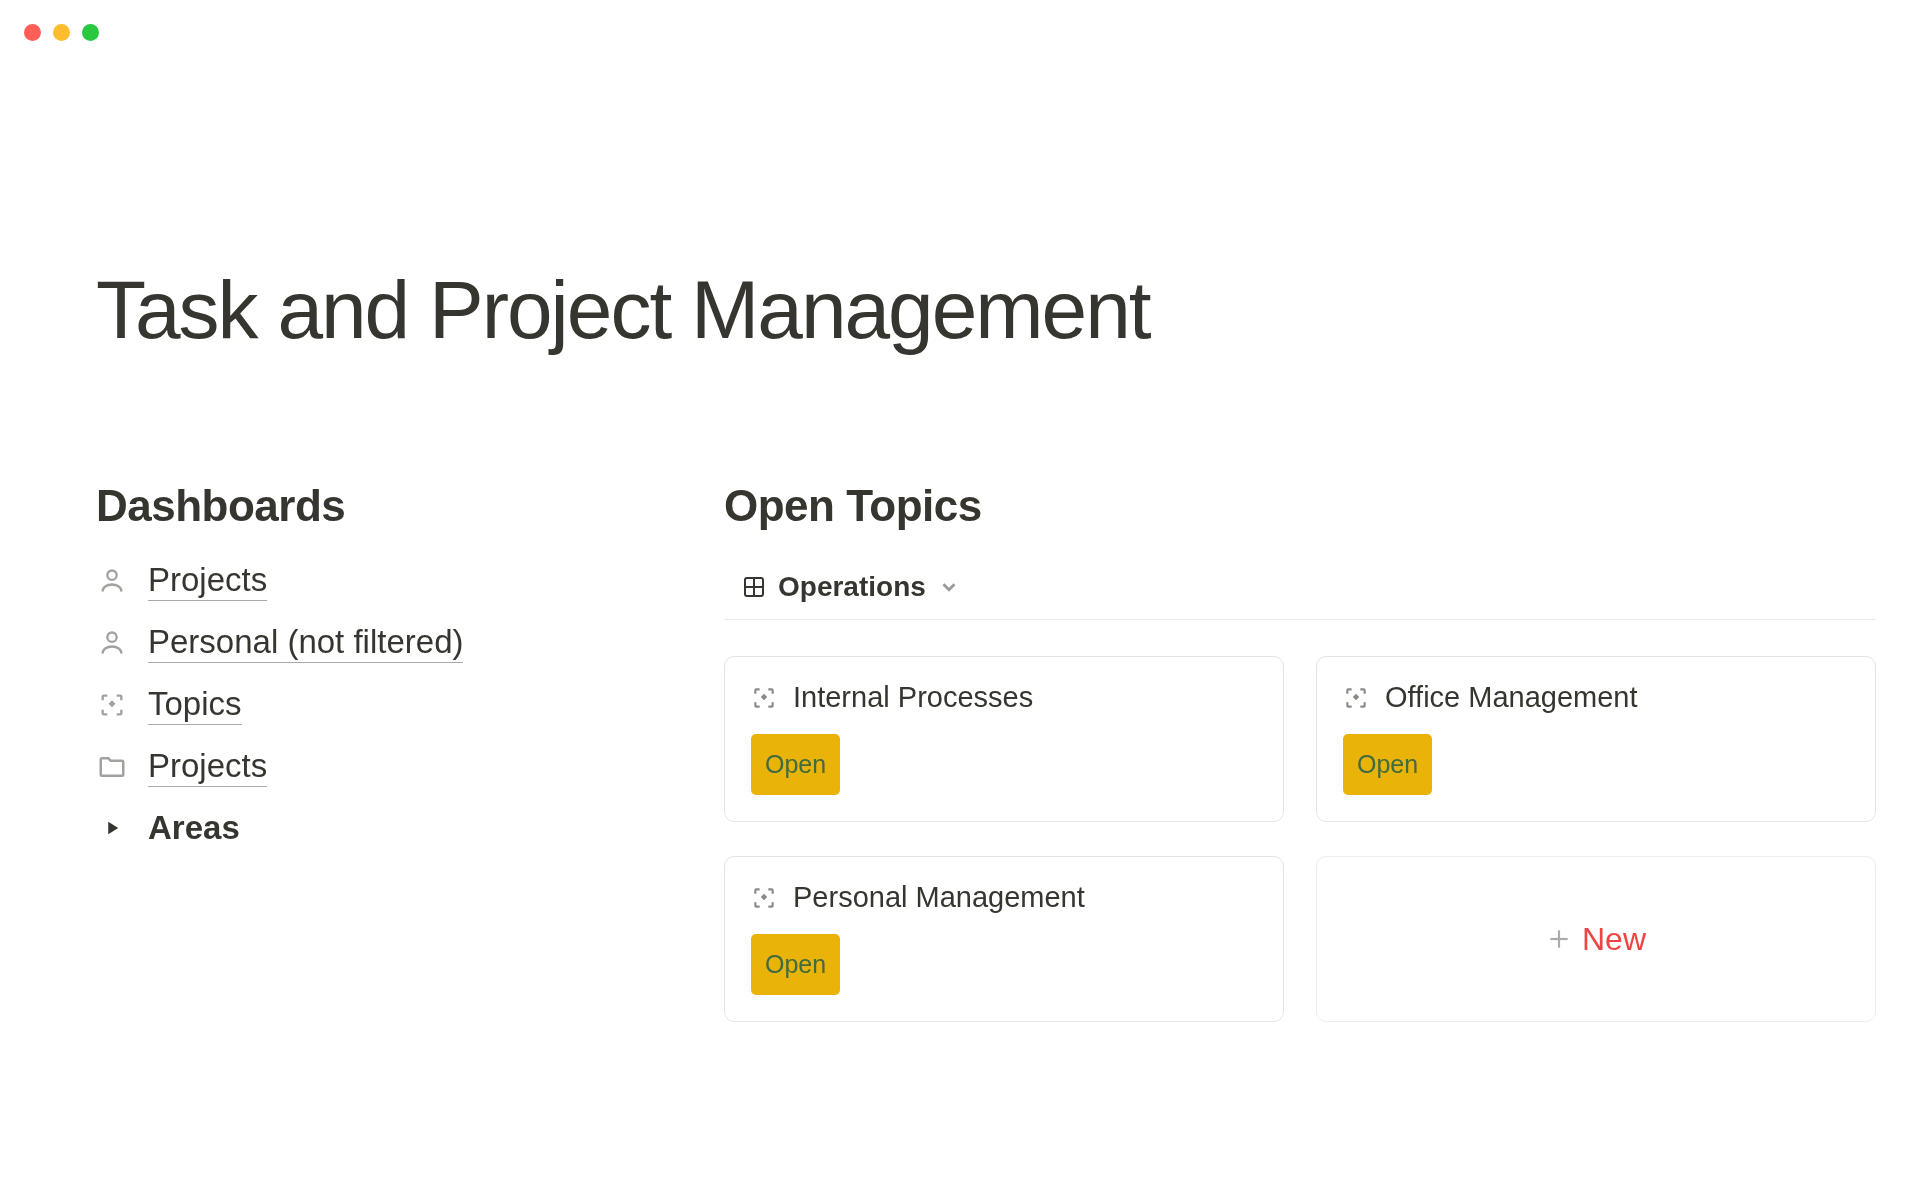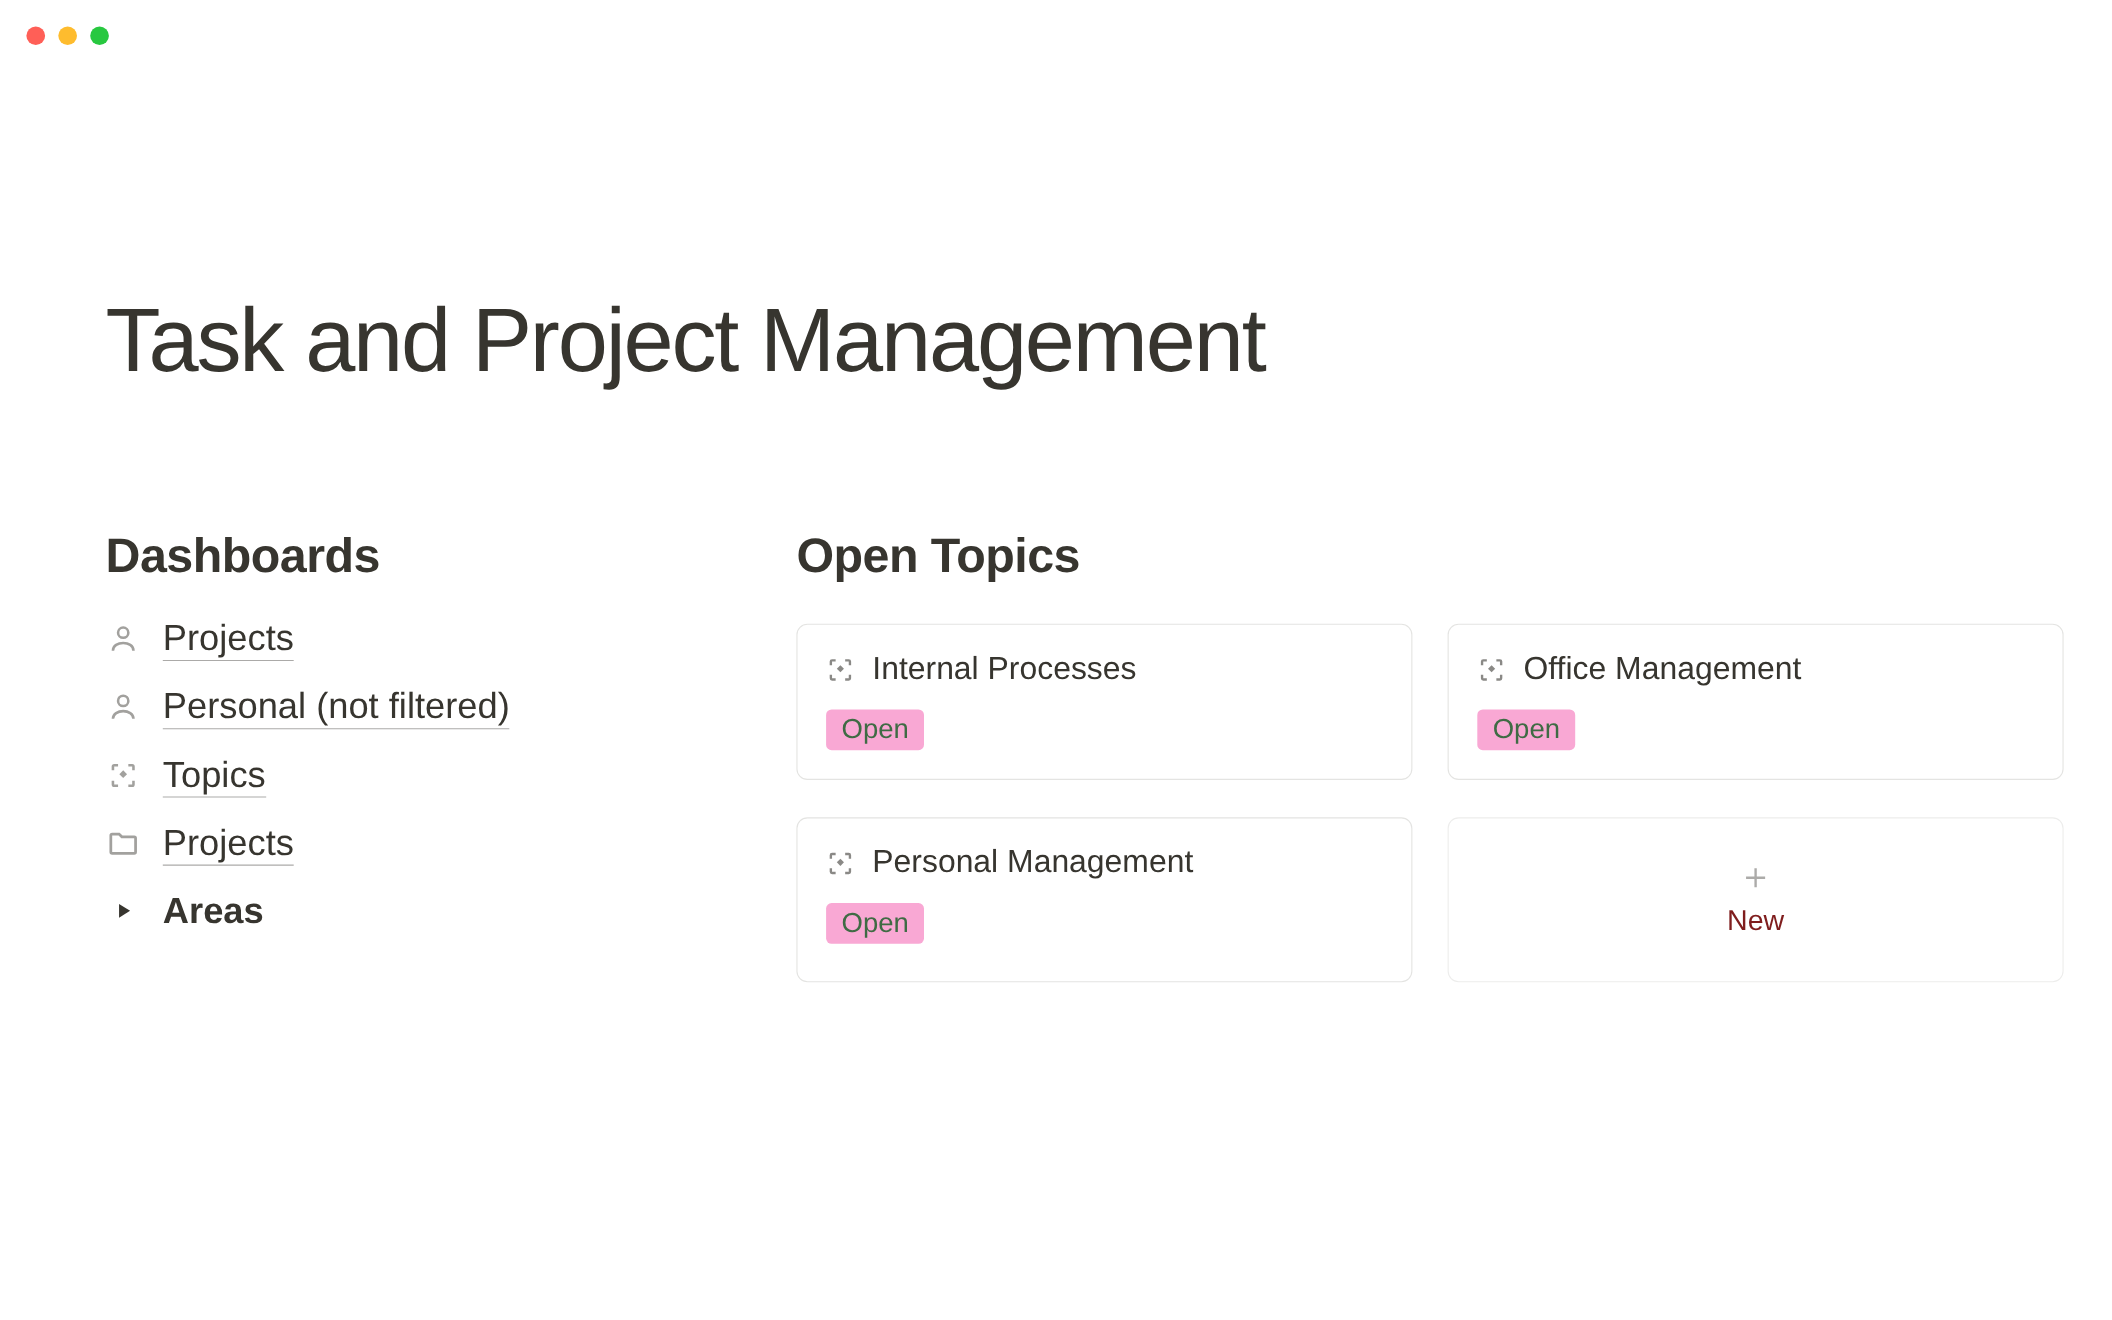--- a/index.html
+++ b/index.html
@@ -122,40 +122,39 @@
       gap: 16px;
       margin-bottom: 20px;
     }
     .card-title {
       font-size: 29px;
       font-weight: 500;
       color: #37352f;
     }
     .status-badge {
       display: inline-block;
-      background: #f9a8d4;
+      background: #eab308;
       color: #3f6b44;
       font-size: 25px;
       font-weight: 400;
-      padding: 4px 14px;
+      padding: 16px 14px;
       border-radius: 5px;
     }
     .new-card {
       border: 1.5px solid #ededec;
       border-radius: 10px;
       display: flex;
       align-items: center;
       justify-content: center;
       gap: 10px;
-      color: #7f1d1d;
-      font-size: 26px;
+      color: #ef4444;
+      font-size: 32px;
       font-weight: 400;
       cursor: pointer;
       min-height: 150px;
-      flex-direction: column;
     }
 
     svg {
       display: block;
     }
   </style>
 </head>
 <body>
 
 <div class="window-controls">
@@ -223,20 +222,35 @@
           </span>
           <span class="label">Areas</span>
         </div>
 
       </div>
     </div>
 
     <div class="right-col">
       <h2 class="section-heading">Open Topics</h2>
 
+      <div class="view-switcher">
+        <span>
+          <svg width="24" height="24" viewBox="0 0 24 24" fill="none" stroke="#37352f" stroke-width="2">
+            <rect x="3" y="3" width="18" height="18" rx="2"></rect>
+            <line x1="3" y1="12" x2="21" y2="12"></line>
+            <line x1="12" y1="3" x2="12" y2="21"></line>
+          </svg>
+        </span>
+        <span>Operations</span>
+        <span>
+          <svg width="22" height="22" viewBox="0 0 24 24" fill="none" stroke="#9b9a97" stroke-width="3">
+            <path d="M6 9l6 6 6-6"></path>
+          </svg>
+        </span>
+      </div>
 
       <div class="card-grid">
 
         <div class="card">
           <div class="card-title-row">
             <span>
               <svg width="26" height="26" viewBox="0 0 24 24" fill="none" stroke="#8a8986" stroke-width="2">
                 <path d="M4 8V5a1 1 0 0 1 1-1h3"></path>
                 <path d="M16 4h3a1 1 0 0 1 1 1v3"></path>
                 <path d="M20 16v3a1 1 0 0 1-1 1h-3"></path>

